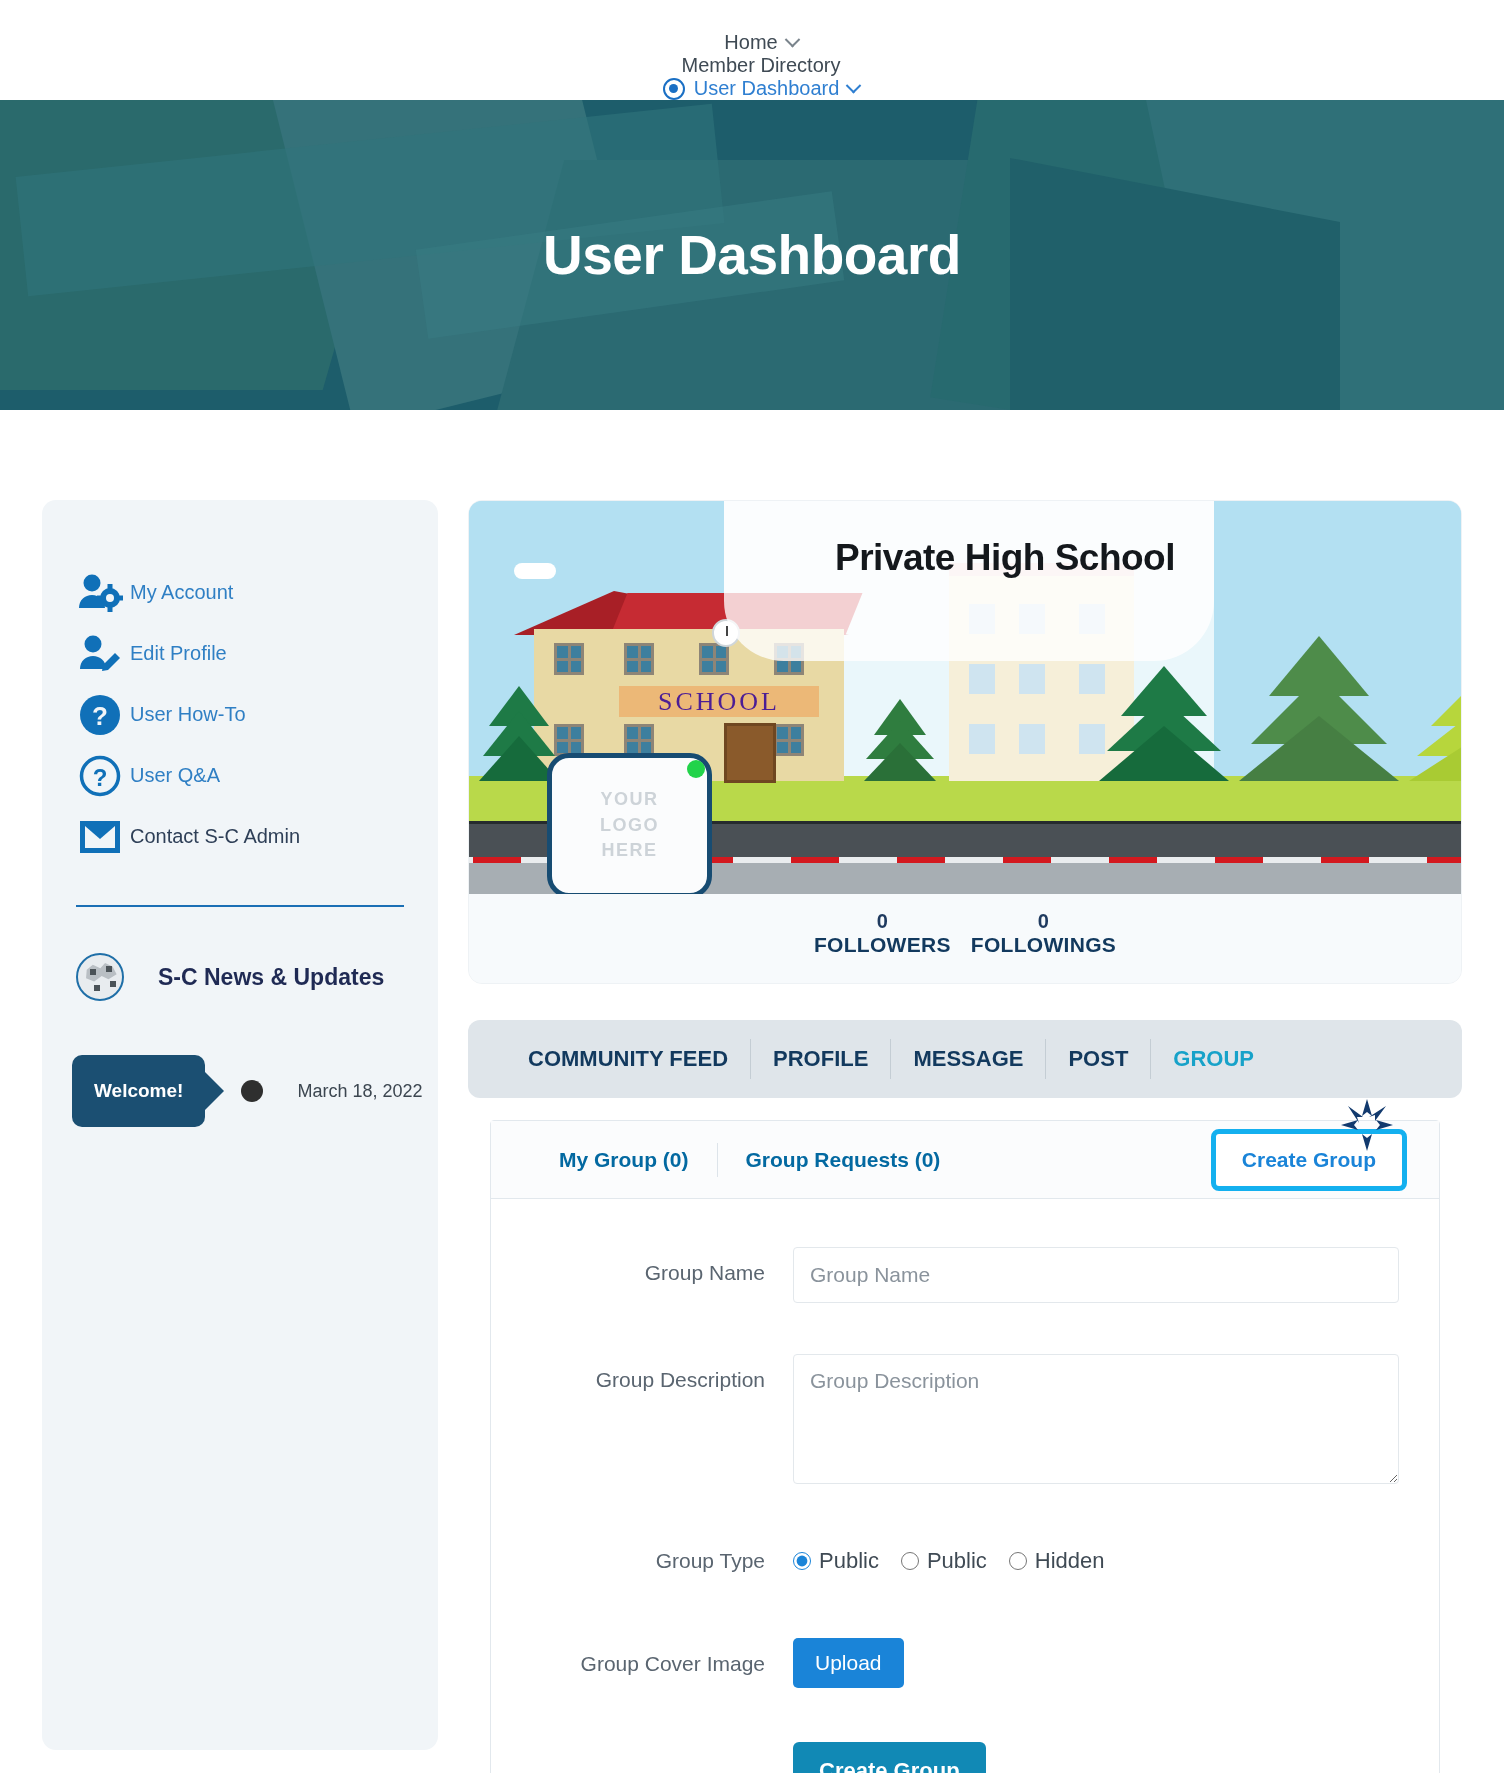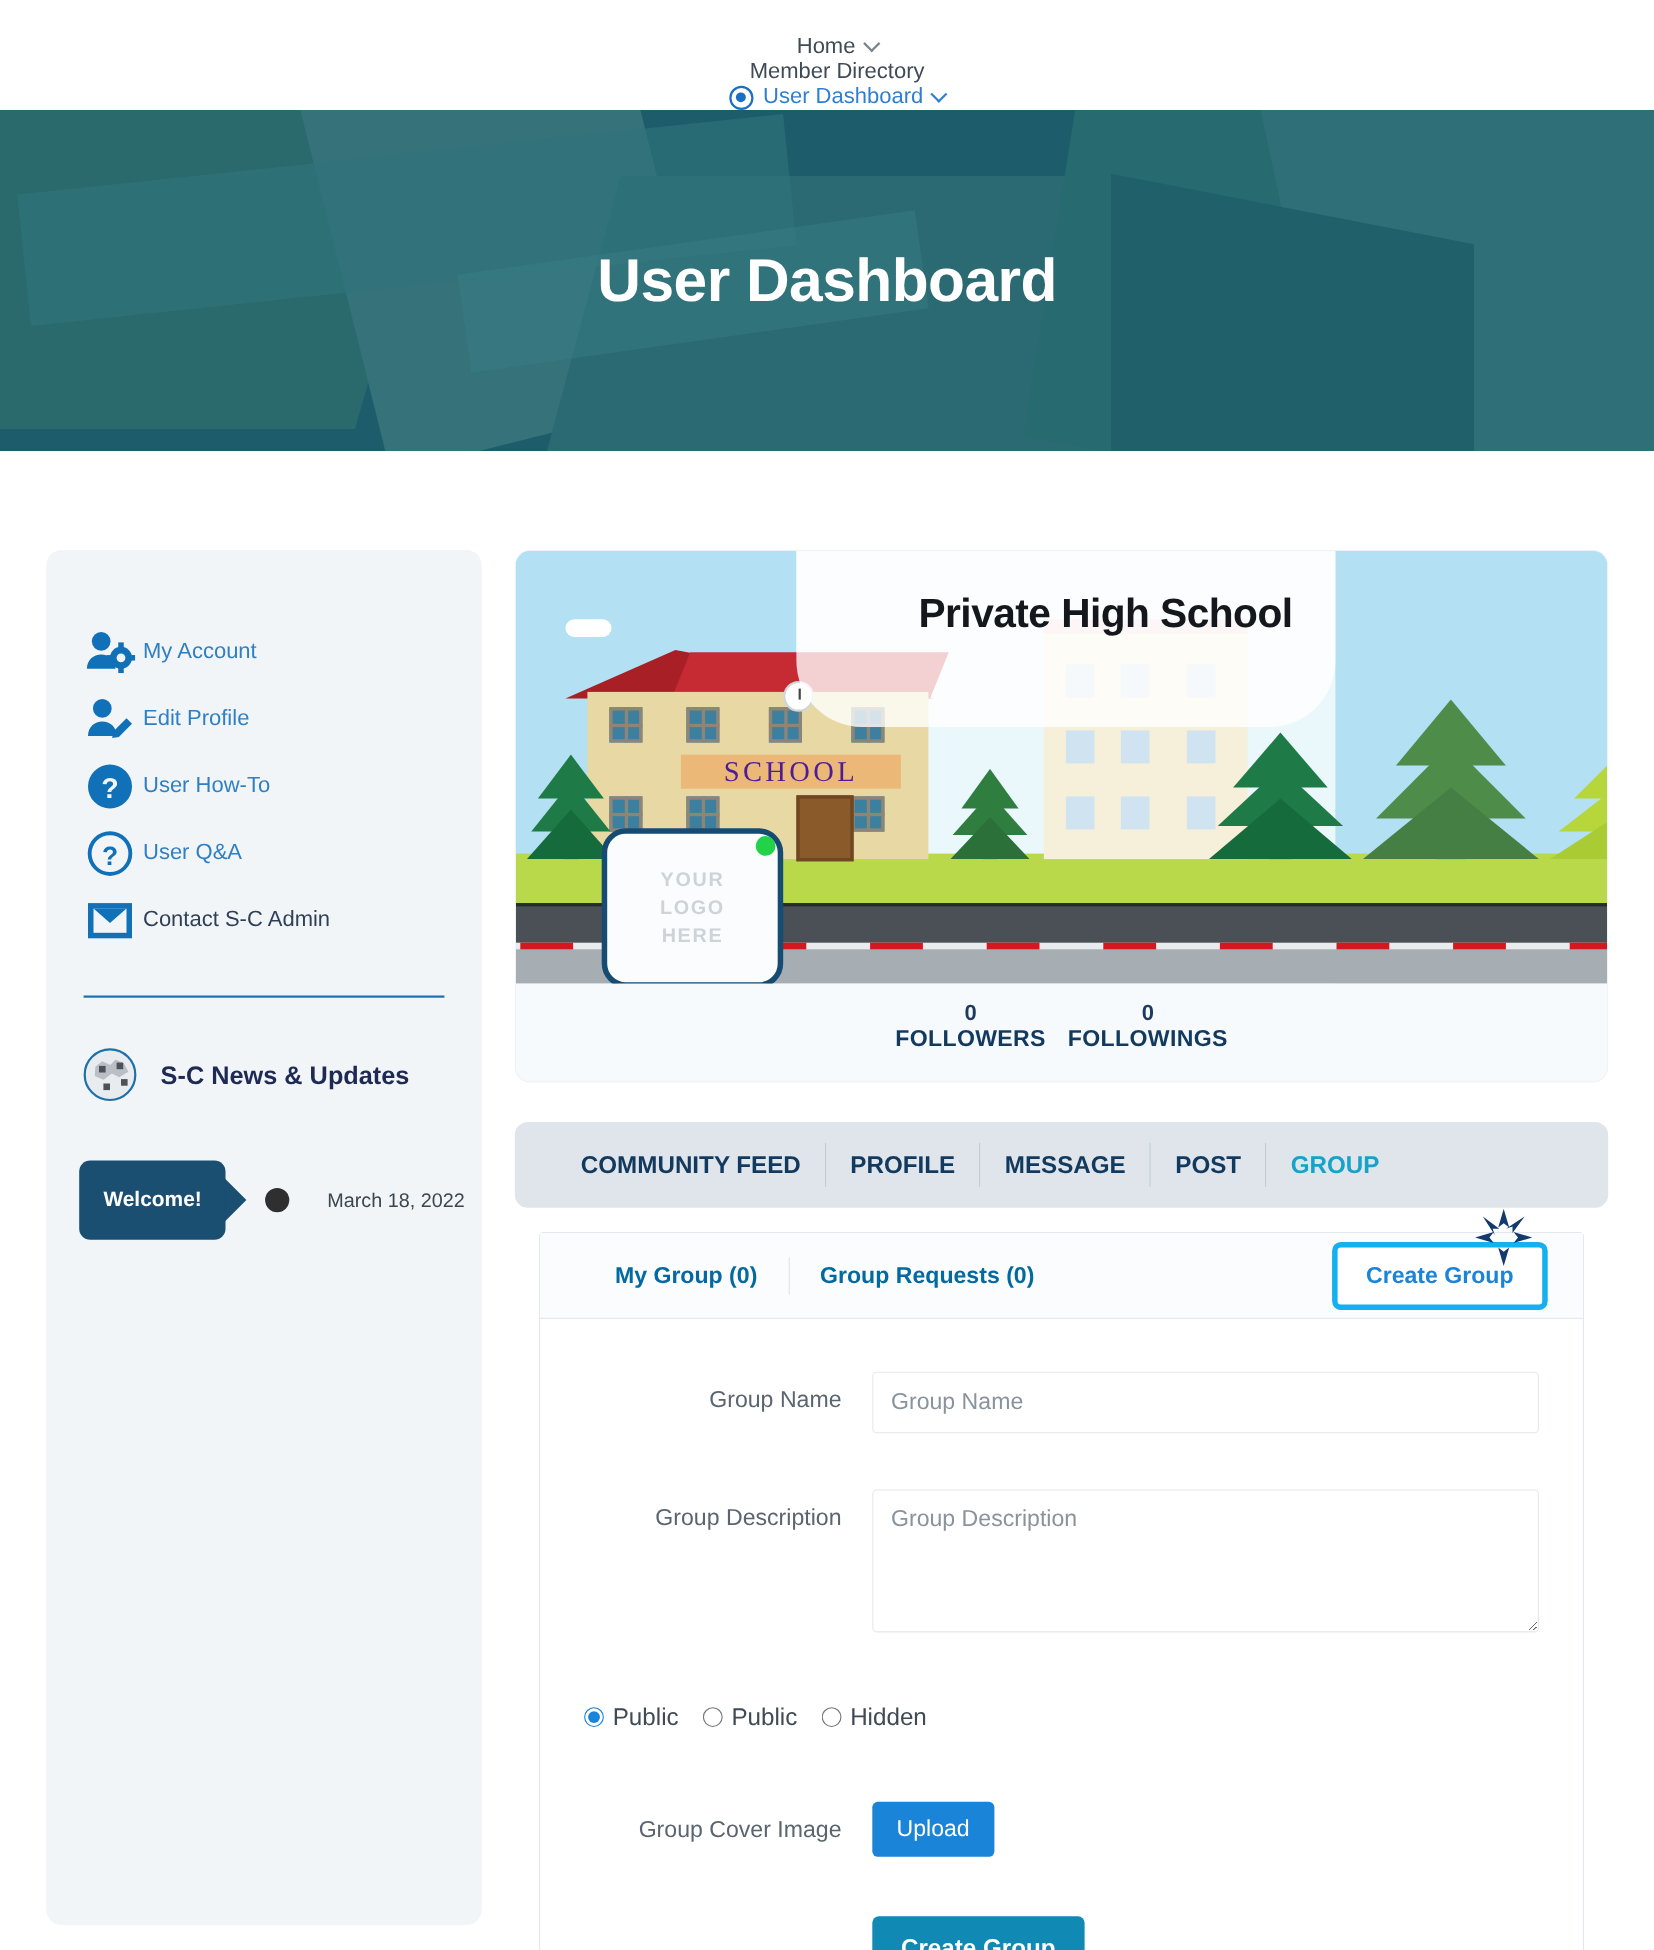--- a/index.html
+++ b/index.html
@@ -102,21 +102,21 @@
     cursor: pointer;
   }
   .side-icon { width: 48px; flex: 0 0 48px; display: flex; justify-content: center; }
   .side-label { font-size: 20px; color: #2f7fc4; }
   .side-label.dark { color: #2e3f57; }
   .side-sep {
     margin: 38px 34px 0 34px;
     border-top: 2px solid #1b6fb5;
   }
   .news-row {
-    display: flex; align-items: center; gap: 22px;
+    display: flex; align-items: center; gap: 34px;
     padding: 0 34px; margin-top: 46px;
   }
   .news-title { font-size: 23px; font-weight: 700; color: #1f2a54; }
   .globe {
     width: 48px; height: 48px; border-radius: 50%;
     background: #e8ecef;
     border: 2.5px solid #1f6fa8;
     position: relative; overflow: hidden; flex: 0 0 48px;
   }
   .globe::before {
@@ -644,20 +644,21 @@
           <div class="flabel">Group Name</div>
           <input class="finput" type="text" placeholder="Group Name" style="">
         </div>
 
         <div class="frow">
           <div class="flabel">Group Description</div>
           <textarea class="ftext" placeholder="Group Description" style=""></textarea>
         </div>
 
         <div class="frow">
+          <div class="flabel">Group Type</div>
           <div class="radio-group">
             <label class="rlabel">
               <input type="radio" name="gtype" checked="" style="">
               <span>Public</span>
             </label>
             <label class="rlabel">
               <input type="radio" name="gtype" style="">
               <span>Public</span>
             </label>
             <label class="rlabel">

